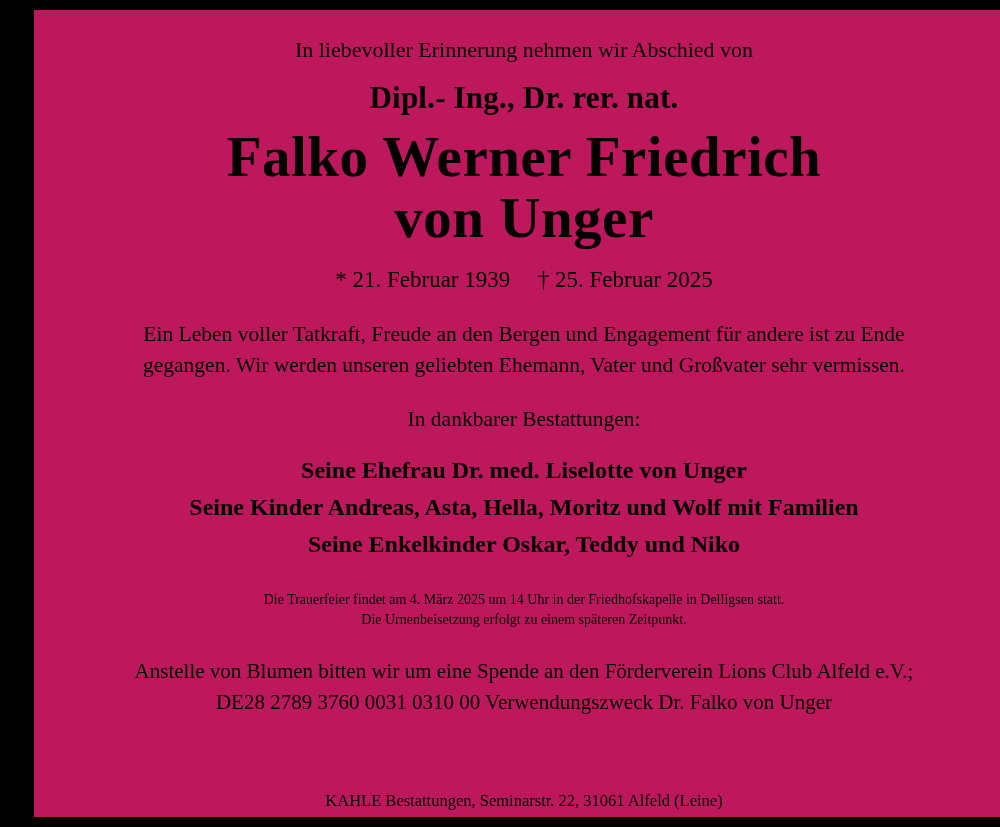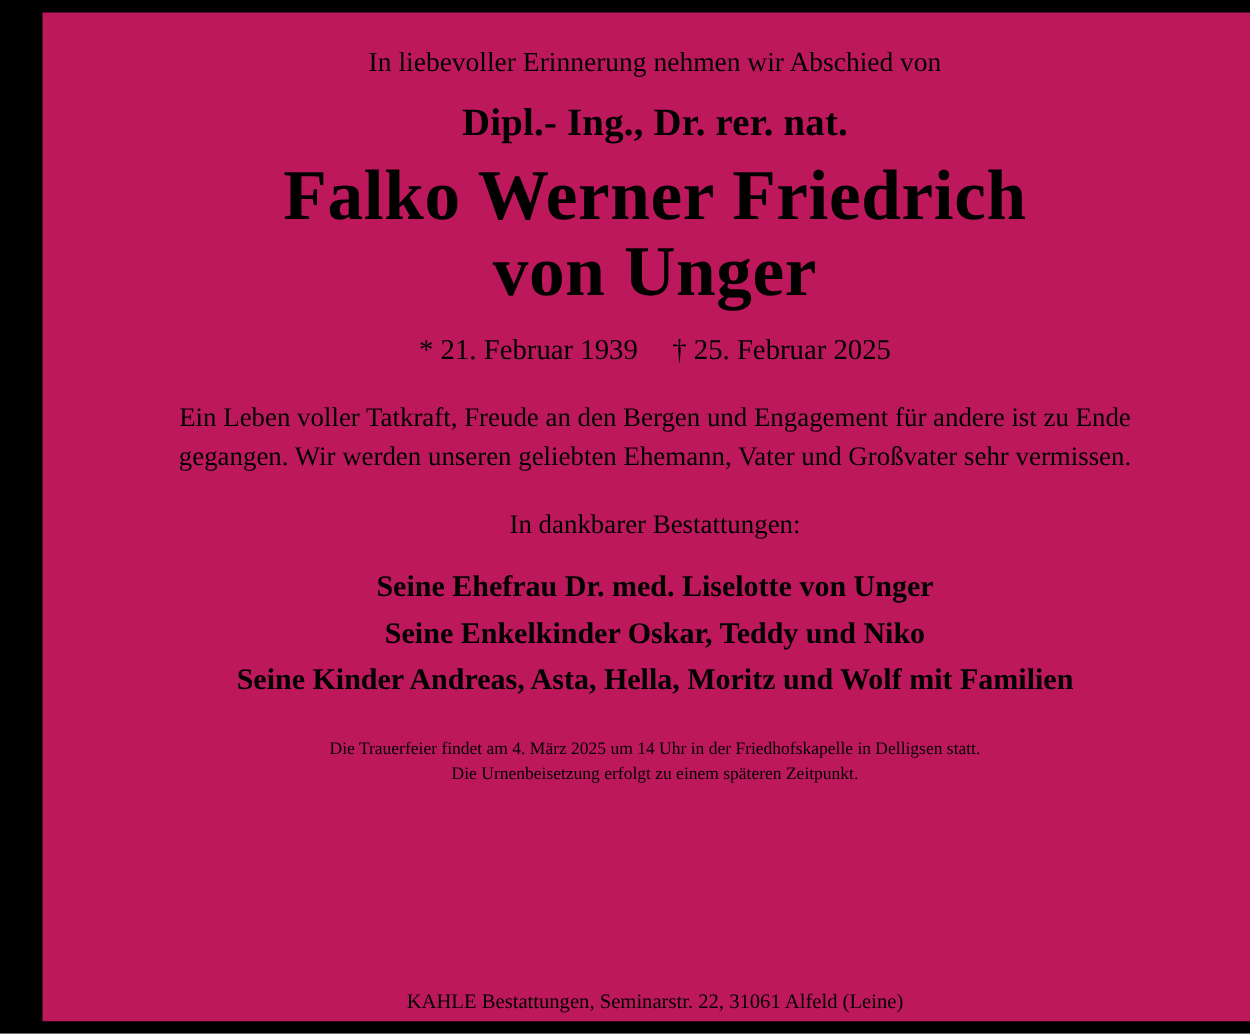--- a/index.html
+++ b/index.html
@@ -129,26 +129,30 @@
 
     <div class="memorial">
       <div>Ein Leben voller Tatkraft, Freude an den Bergen und Engagement für andere ist zu Ende</div>
       <div>gegangen. Wir werden unseren geliebten Ehemann, Vater und Großvater sehr vermissen.</div>
     </div>
 
     <div class="gratitude">In dankbarer Bestattungen:</div>
 
     <div class="family">
       <div>Seine Ehefrau Dr. med. Liselotte von Unger</div>
+      <div>Seine Kinder Andreas, Asta, Hella, Moritz und Wolf mit Familien</div>
       <div>Seine Enkelkinder Oskar, Teddy und Niko</div>
-      <div>Seine Kinder Andreas, Asta, Hella, Moritz und Wolf mit Familien</div>
     </div>
 
     <div class="ceremony">
       <div>Die Trauerfeier findet am 4. März 2025 um 14 Uhr  in der Friedhofskapelle in Delligsen statt.</div>
       <div>Die Urnenbeisetzung erfolgt zu einem späteren Zeitpunkt.</div>
     </div>
 
+    <div class="donation">
+      <div>Anstelle von Blumen bitten wir um eine Spende an den Förderverein Lions Club Alfeld e.V.;</div>
+      <div>DE28 2789 3760 0031 0310 00  Verwendungszweck Dr. Falko von Unger</div>
+    </div>
 
     <div class="footer">KAHLE Bestattungen, Seminarstr. 22, 31061 Alfeld (Leine)</div>
 
   </div>
 </div>
 
 </body></html>

